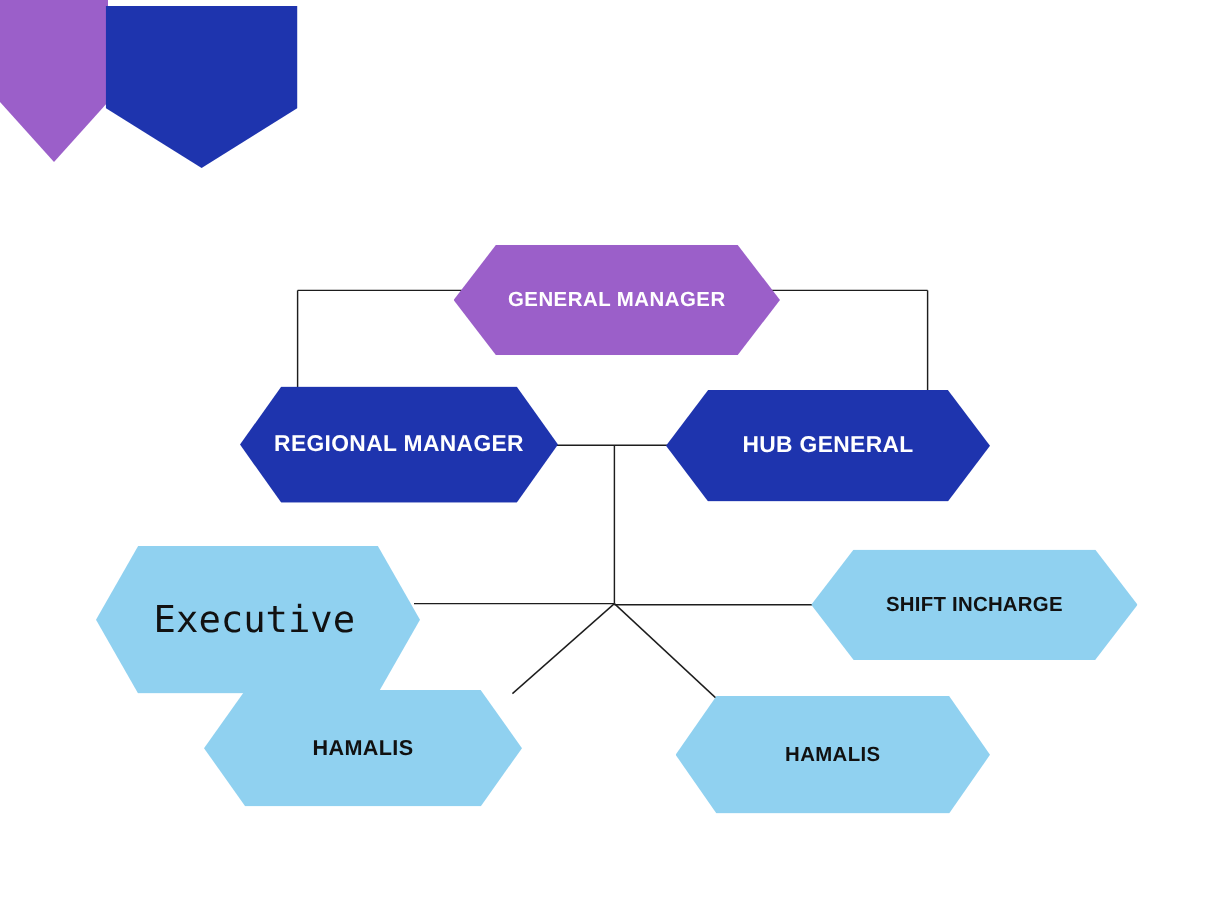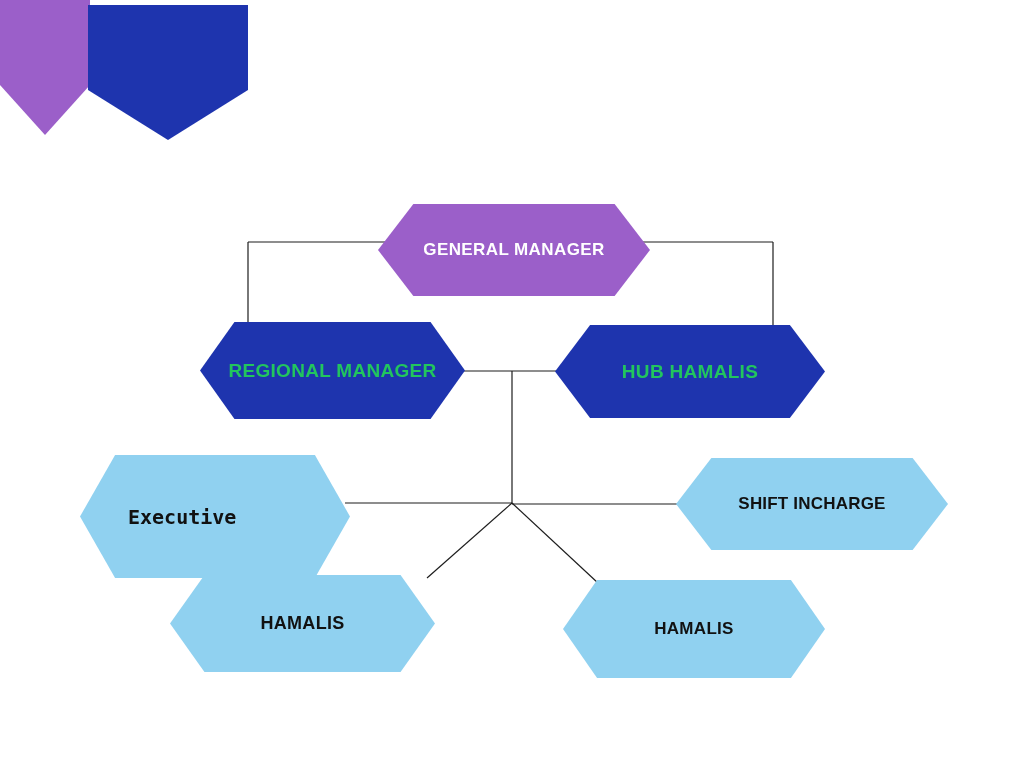--- a/index.html
+++ b/index.html
@@ -22,28 +22,28 @@
   
   .node{
     position:absolute;
     display:flex;align-items:center;justify-content:center;
     clip-path:polygon(13% 0%,87% 0%,100% 50%,87% 100%,13% 100%,0% 50%);
     text-align:right;
     font-weight:700;
   }
   .node .label{white-space:nowrap;}
   .purple{background:var(--purple);color:#ffffff;}
-  .dark-blue{background:var(--dark-blue);color:#22c55e;}
+  .dark-blue{background:var(--dark-blue);color:#ffffff;}
   .light-blue{background:var(--light-blue);color:#111111;}
 
   #node-general-manager{left:378px;top:204px;width:272px;height:92px;font-size:17px;letter-spacing:0.4px;}
   #node-regional-manager{left:200px;top:322px;width:265px;height:97px;font-size:19px;letter-spacing:0.3px;}
   #node-hub-manager{left:555px;top:325px;width:270px;height:93px;font-size:19px;letter-spacing:0.3px;}
   #node-executive{left:80px;top:455px;width:270px;height:123px;
-      font-family:"DejaVu Sans Mono", monospace;font-size:20px;font-weight:700;
+      font-family:"DejaVu Sans Mono", monospace;font-size:31px;font-weight:400;
       justify-content:flex-start;padding-left:48px;}
   #node-shift-incharge{left:676px;top:458px;width:272px;height:92px;font-size:17px;letter-spacing:0.2px;}
   #node-hamalis-left{left:170px;top:575px;width:265px;height:97px;font-size:18px;letter-spacing:0.3px;}
   #node-hamalis-right{left:563px;top:580px;width:262px;height:98px;font-size:17px;letter-spacing:0.3px;}
 
   
   .deco{position:absolute;}
   #deco-purple{
     left:0;top:0;width:90px;height:135px;background:var(--purple);
     clip-path:polygon(0% 0%,100% 0%,100% 63%,50% 100%,0% 63%);
@@ -79,21 +79,21 @@
 
   <div class="node purple" id="node-general-manager">
     <span class="label">GENERAL MANAGER</span>
   </div>
 
   <div class="node dark-blue" id="node-regional-manager">
     <span class="label">REGIONAL MANAGER</span>
   </div>
 
   <div class="node dark-blue" id="node-hub-manager">
-    <span class="label">HUB HAMALIS</span>
+    <span class="label">HUB GENERAL</span>
   </div>
 
   <div class="node light-blue" id="node-executive">
     <span class="label">Executive</span>
   </div>
 
   <div class="node light-blue" id="node-shift-incharge">
     <span class="label">SHIFT INCHARGE</span>
   </div>
 

